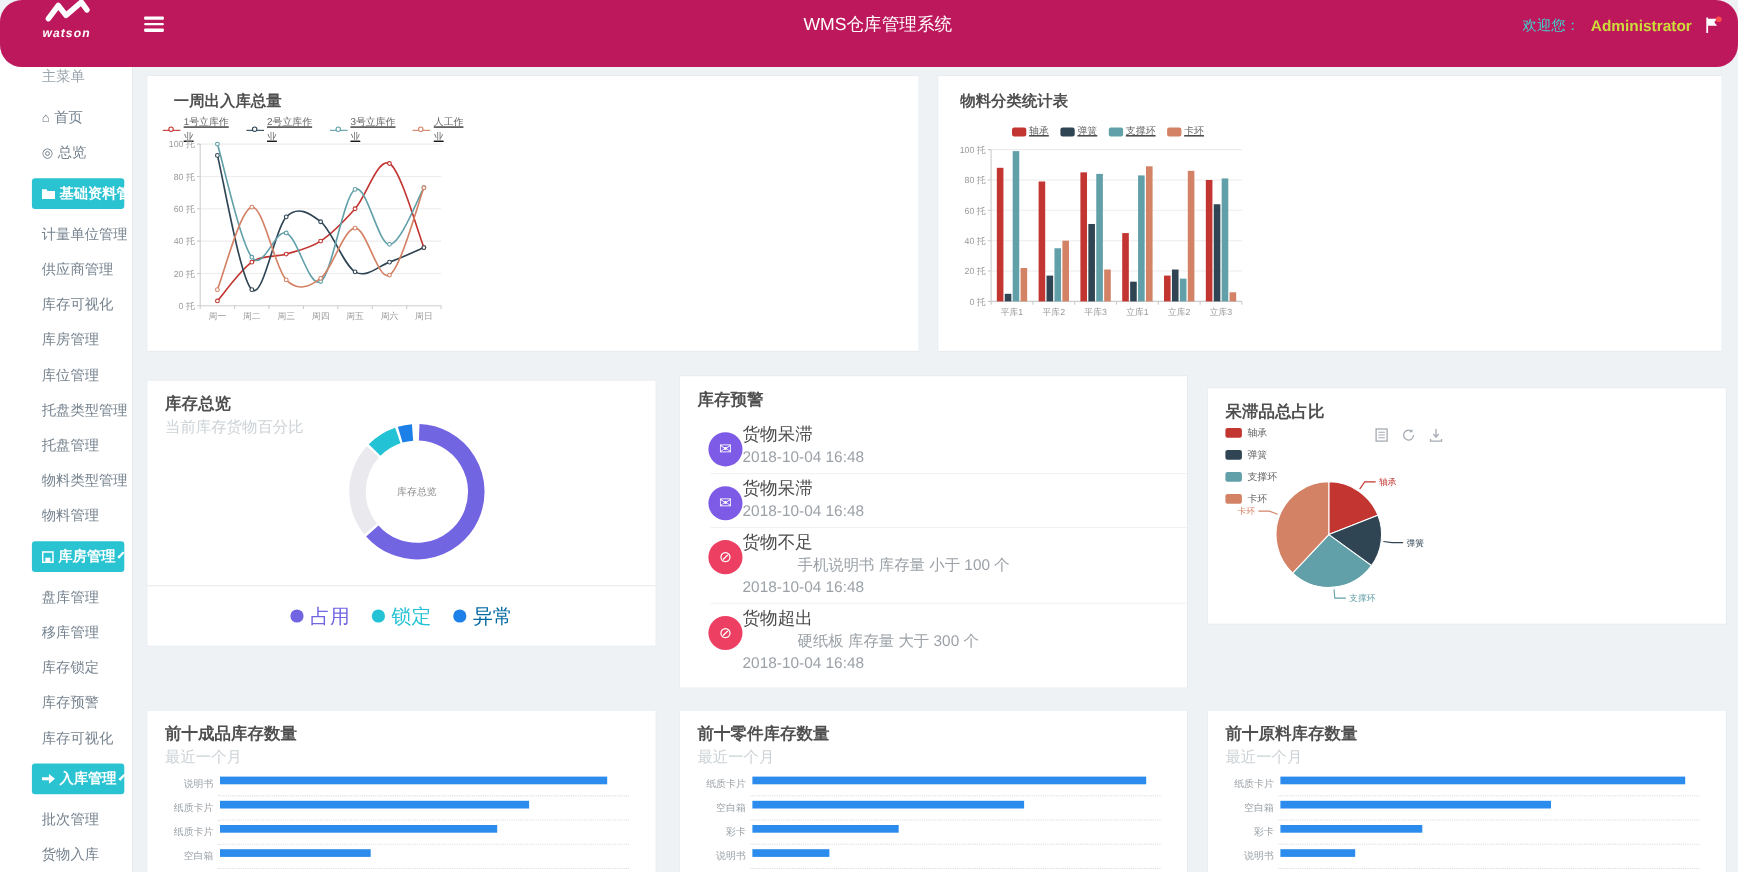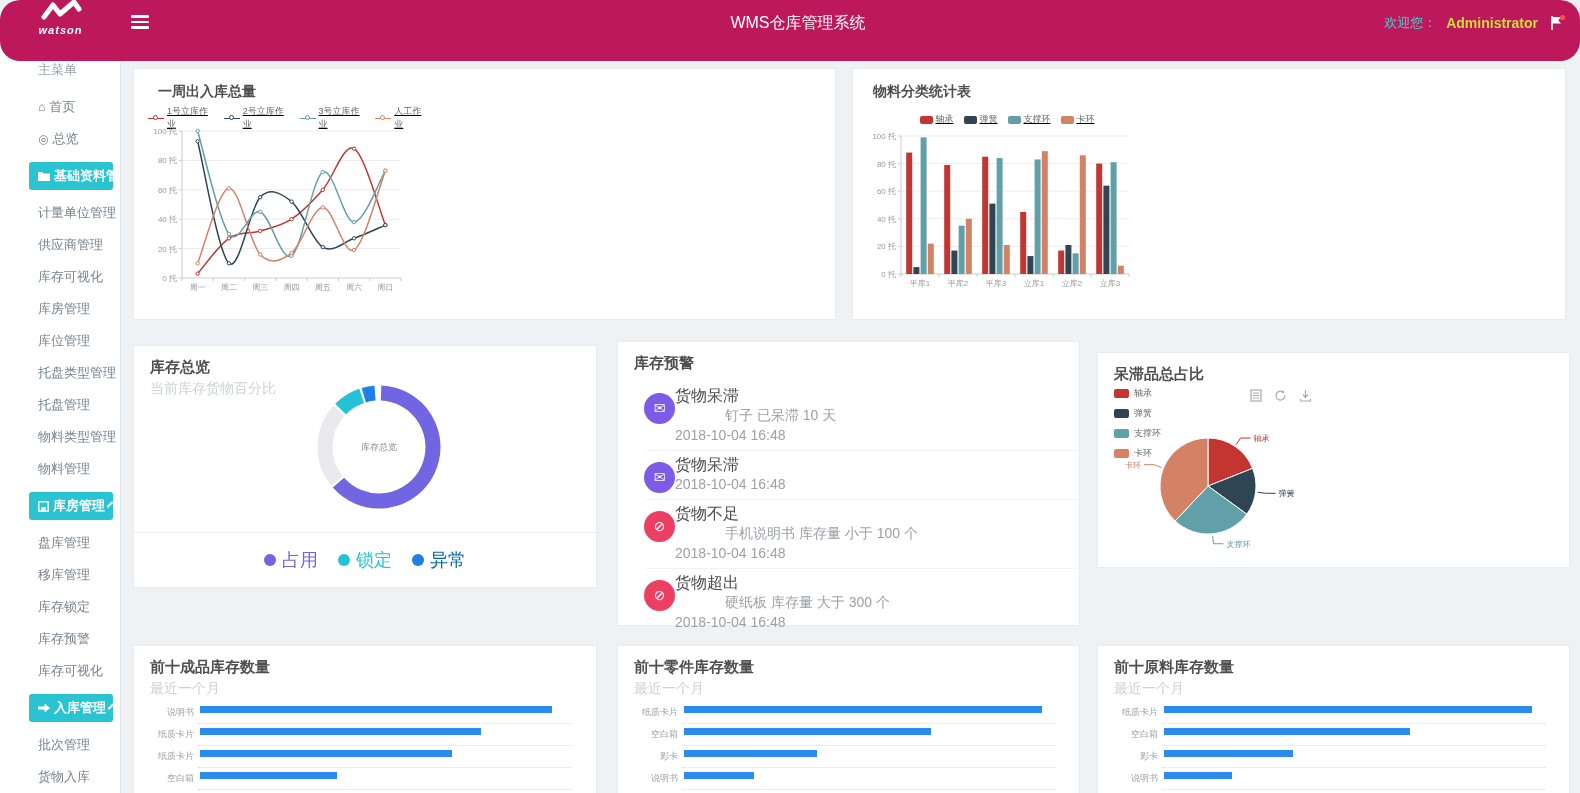--- a/index.html
+++ b/index.html
@@ -377,21 +377,20 @@
         </span>
       </div>
   </div>
 
   <div class="card" id="card-alerts">
     <div class="card-title">库存预警</div>
     <div class="alert-list" id="alert-list">
         <div class="alert-item">
           <span class="alert-icon" style="background:#7d5be6">✉</span>
           <div class="alert-title">货物呆滞</div>
-          <div class="alert-desc">钉子 已呆滞 10 天</div>
           <div class="alert-time">2018-10-04 16:48</div>
         </div>
         <div class="alert-sep"></div>
         <div class="alert-item">
           <span class="alert-icon" style="background:#7d5be6">✉</span>
           <div class="alert-title">货物呆滞</div>
           <div class="alert-time">2018-10-04 16:48</div>
         </div>
         <div class="alert-sep"></div>
         <div class="alert-item">

